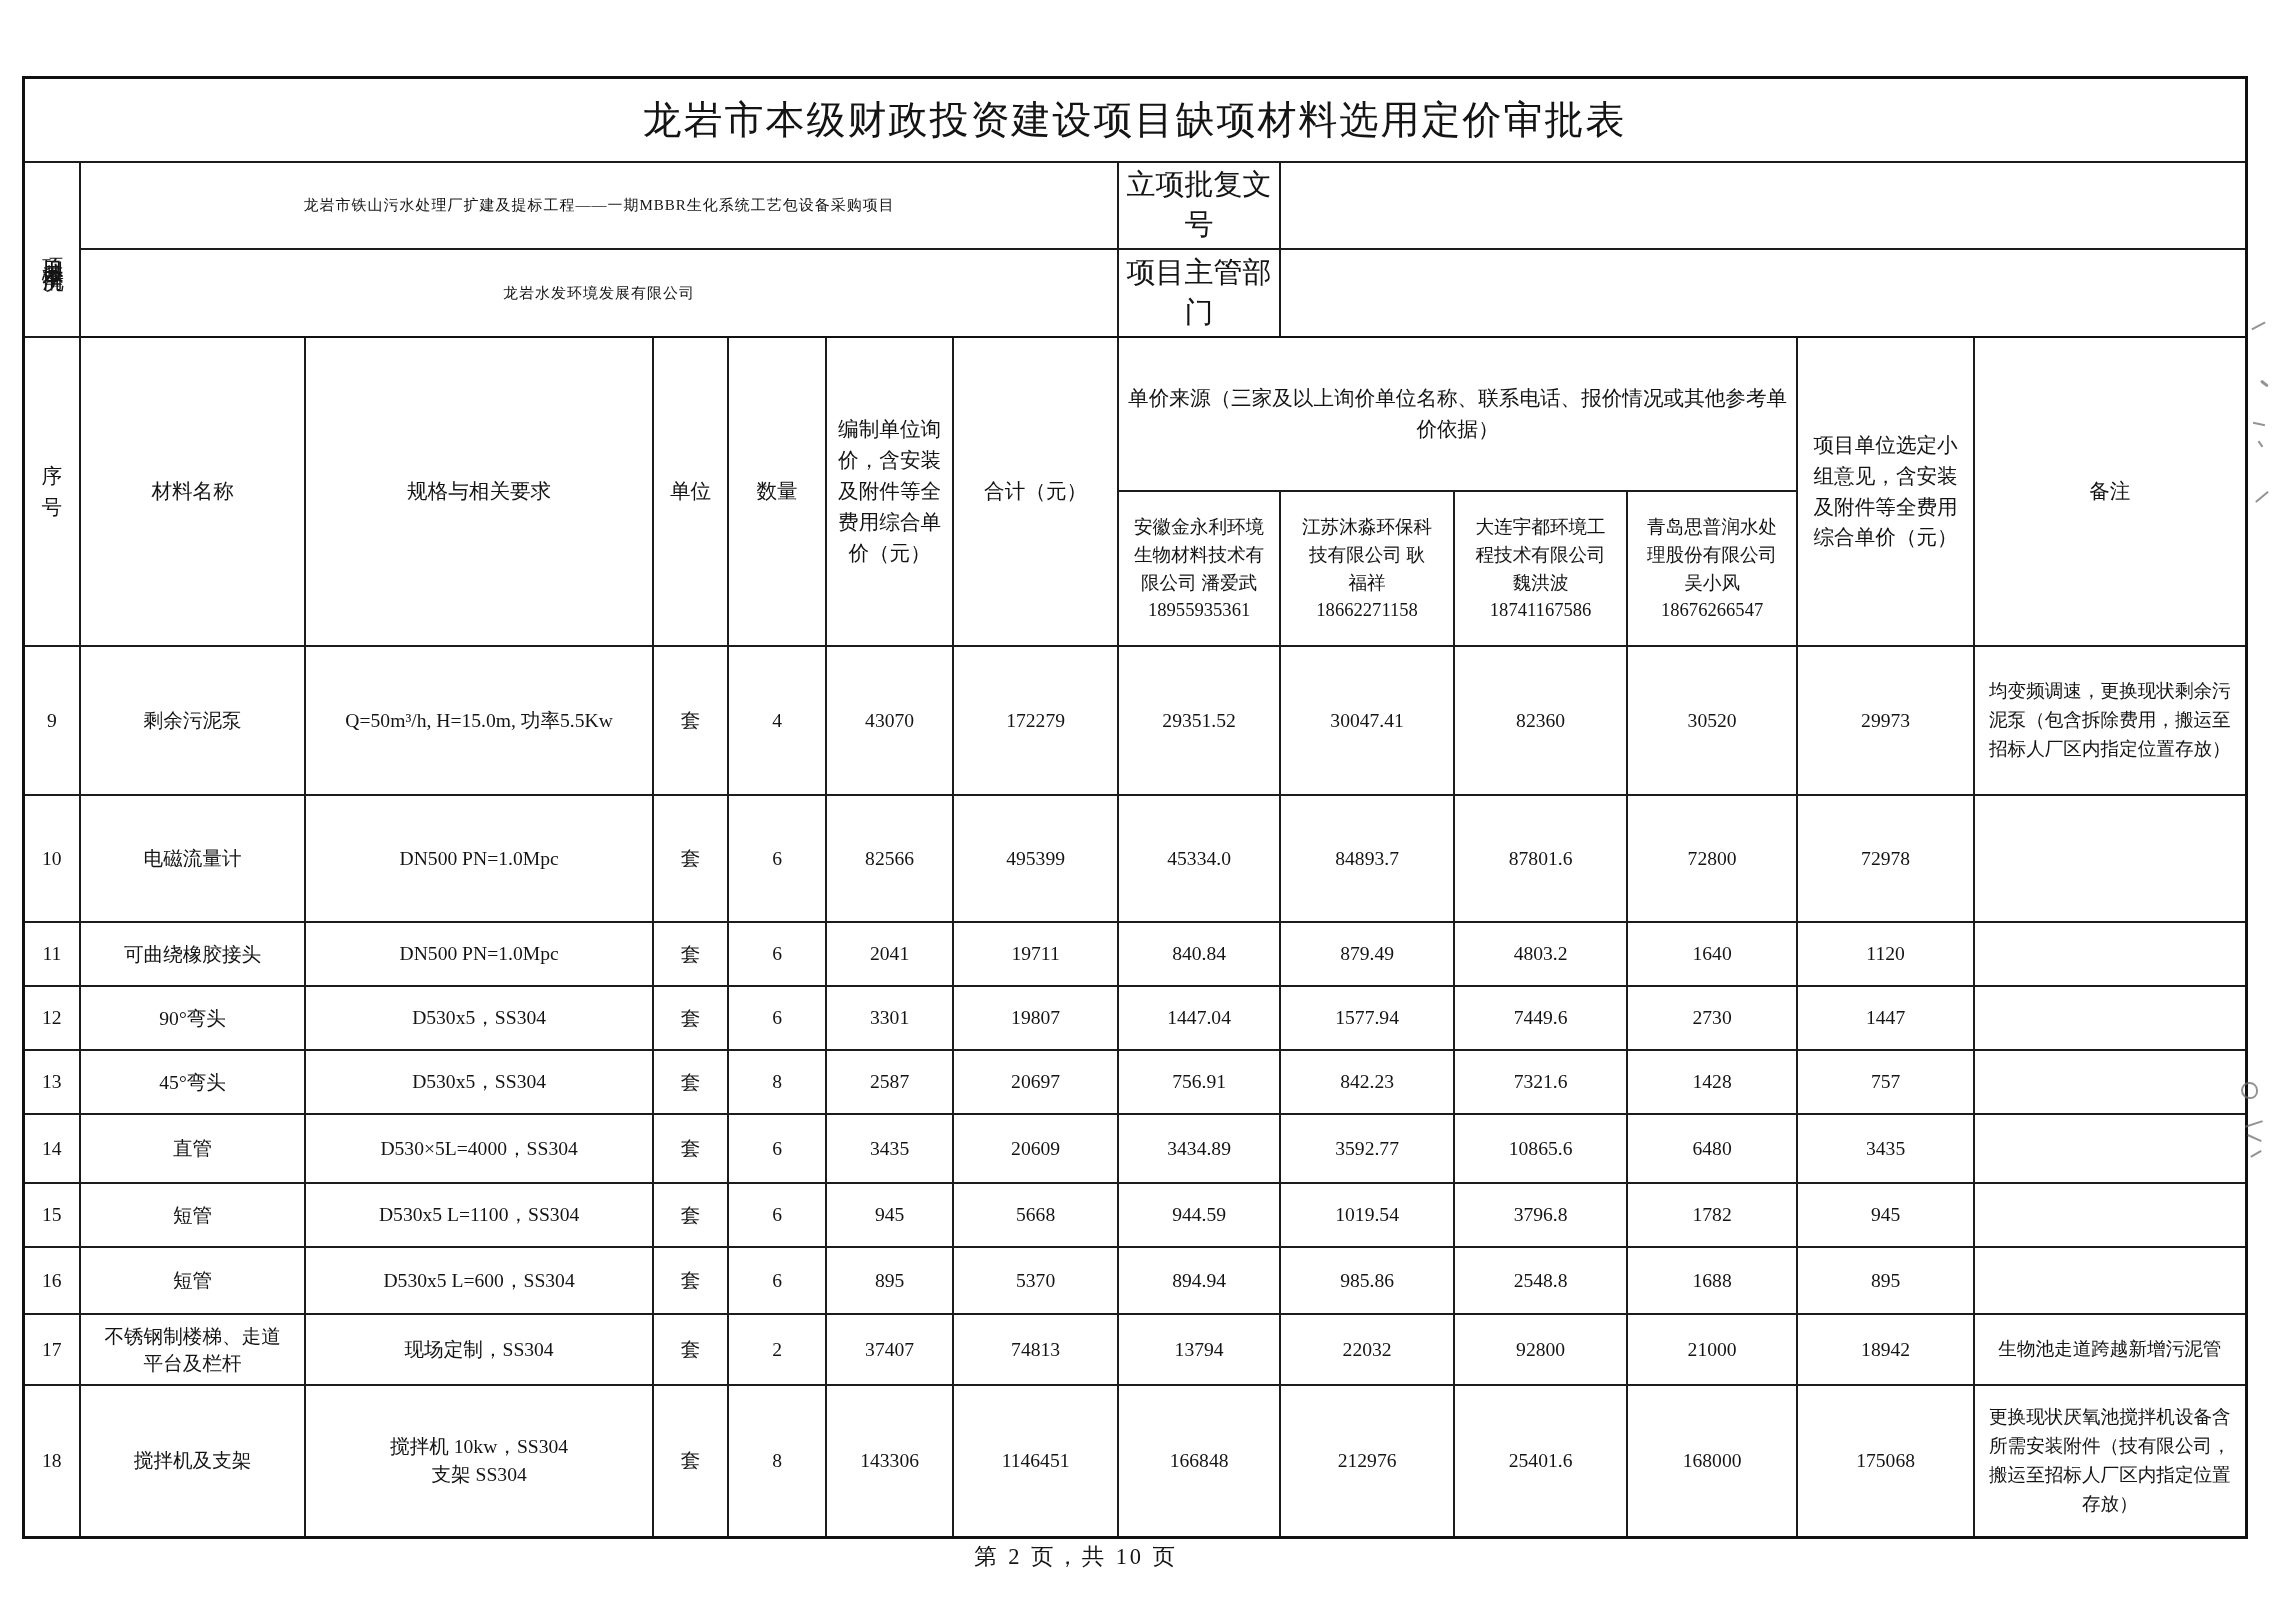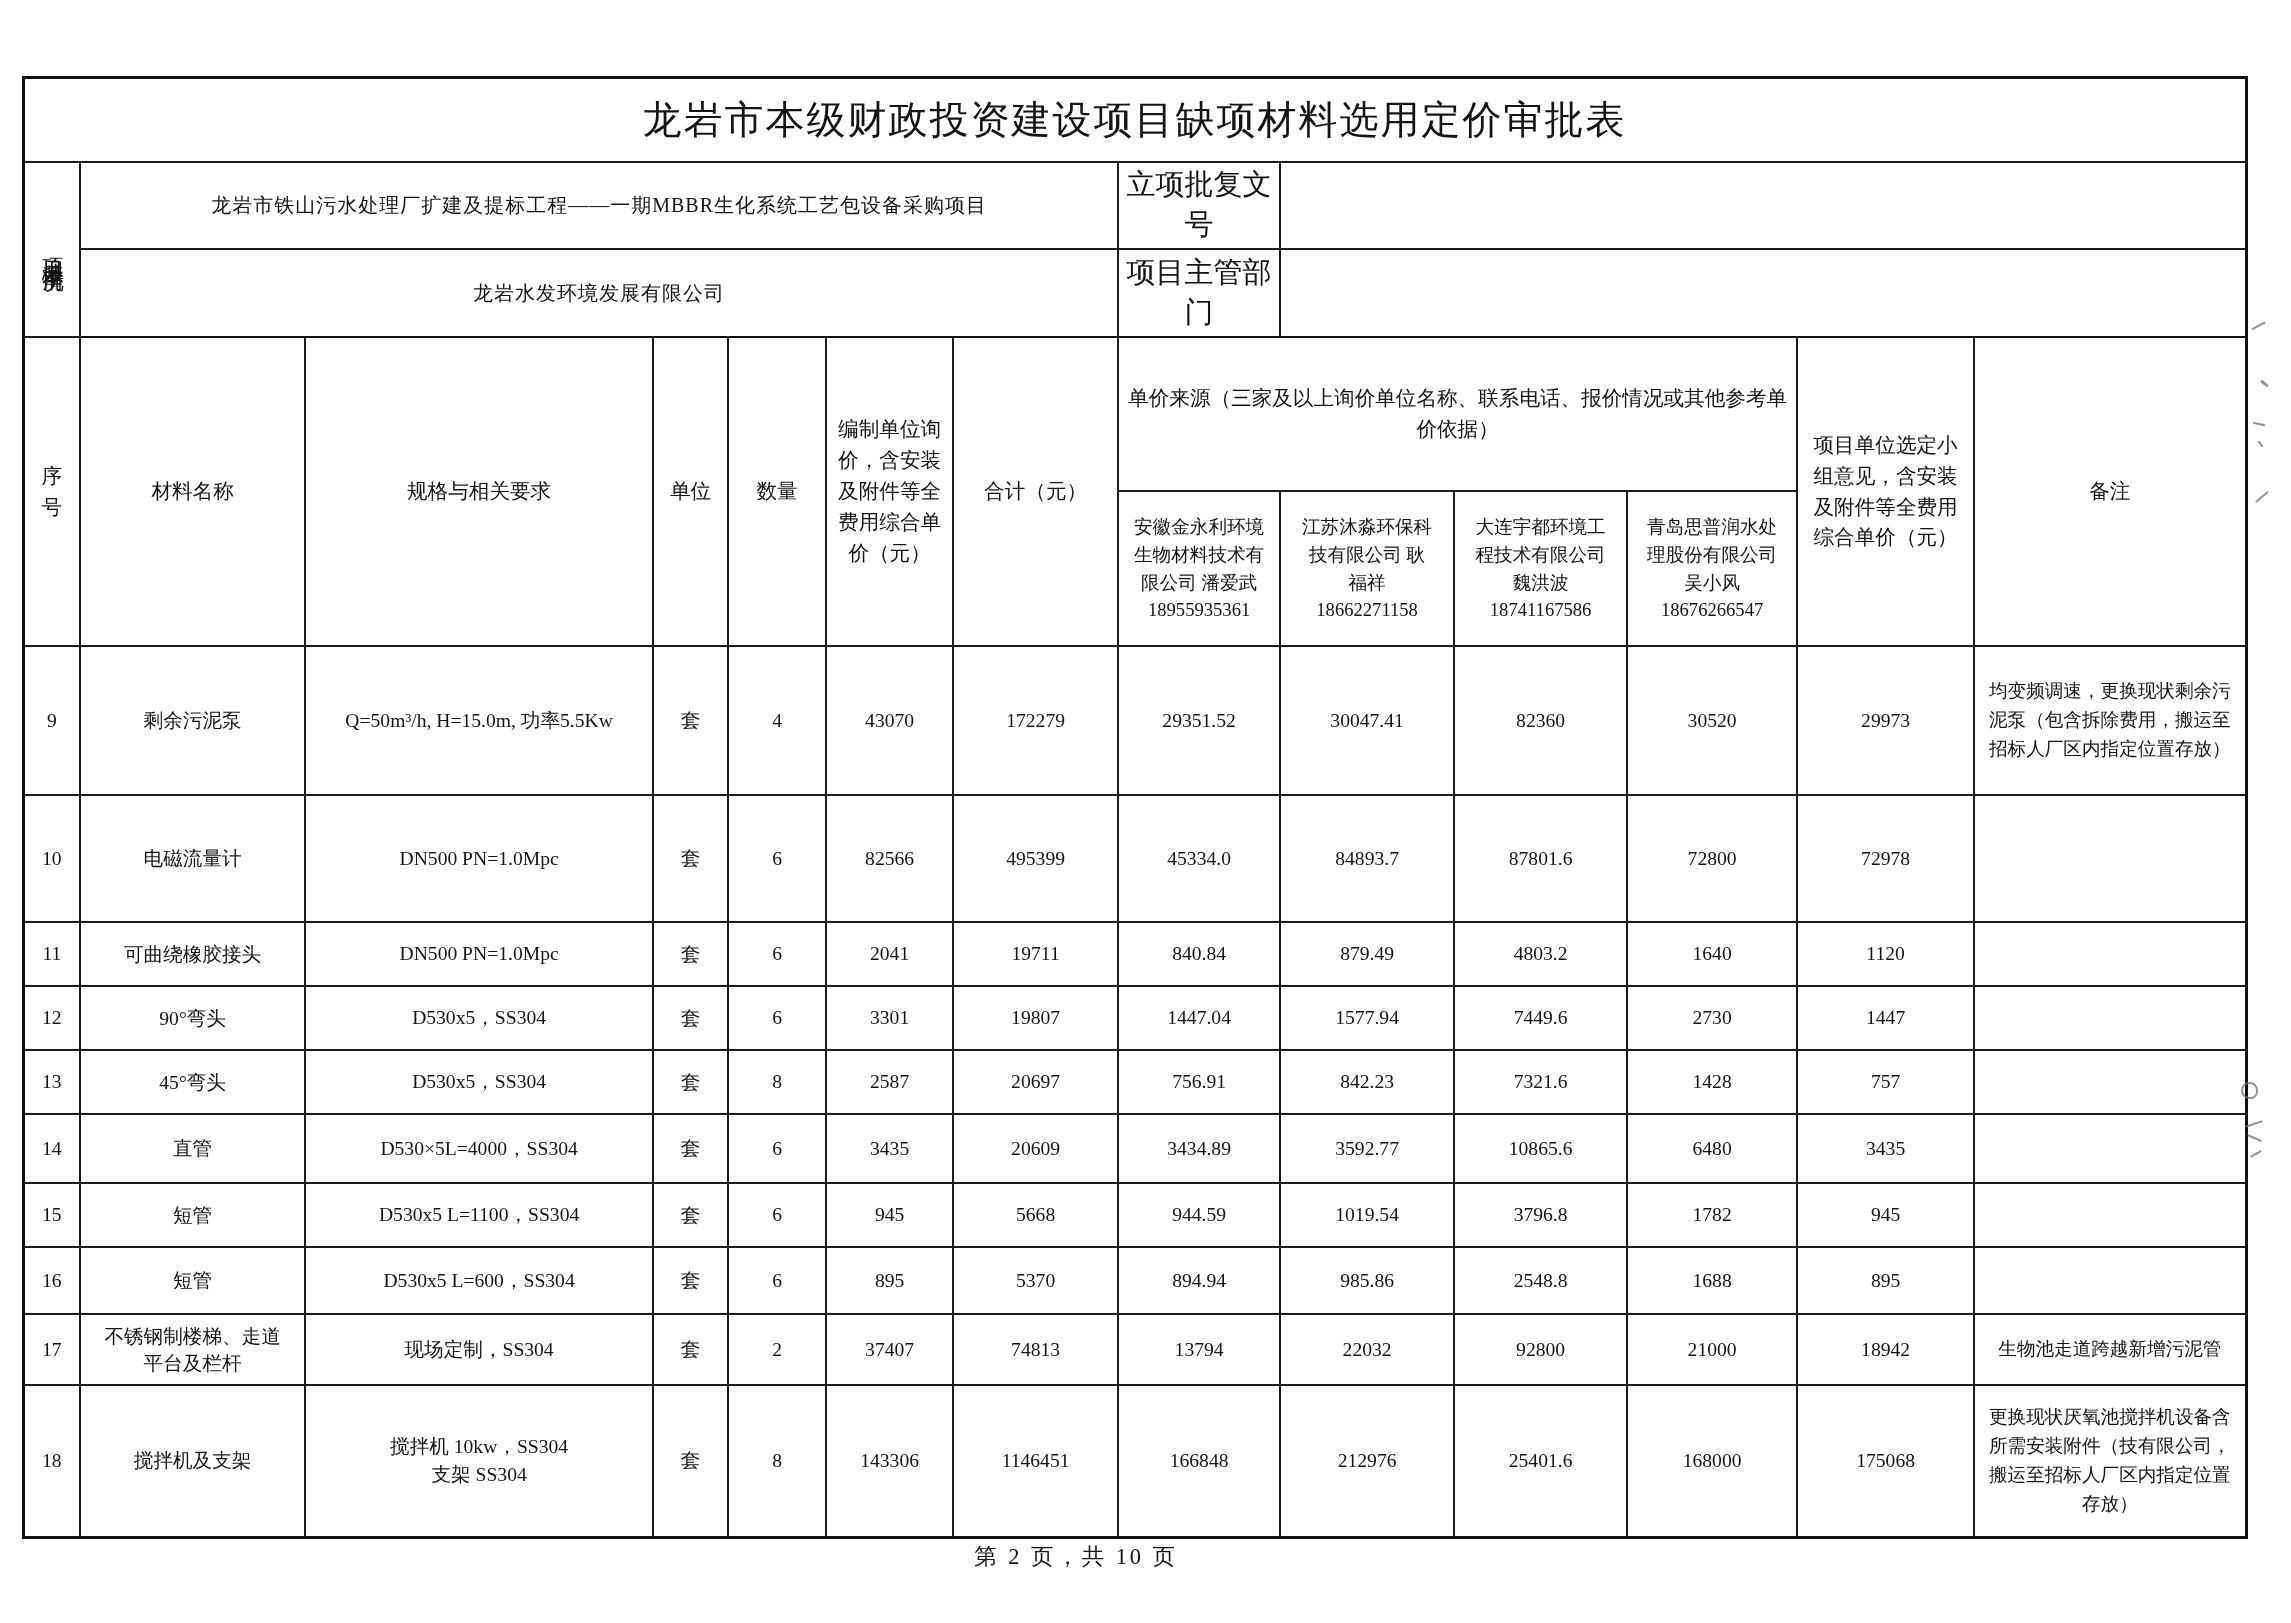--- a/index.html
+++ b/index.html
@@ -9,21 +9,21 @@
   table.doc{border-collapse:collapse;table-layout:fixed;width:2223px;background:#fff;border:3.9px solid #111;}
   table.doc td, table.doc th{border:2px solid #1c1c1c;padding:2.9px 5.9px;text-align:center;
         vertical-align:middle;white-space:pre-line;font-weight:normal;overflow:hidden;word-break:break-all;}
   
   tr.title-row{height:84px;}
   td.title-cell{font-size:39px;font-weight:700;letter-spacing:2px;border-bottom:2.9px solid #111;}
   
   tr.info-row{height:86px;}
   td.side{writing-mode:vertical-rl;text-orientation:upright;font-size:21.6px;letter-spacing:2.9px;
         padding:2px 0;line-height:1.0;}
-  td.info-val{font-size:20px;letter-spacing:1px;}
+  td.info-val{font-size:15px;letter-spacing:1px;}
   td.info-label{font-size:29px;}
   td.info-empty{font-size:21.6px;}
   tr.sec-end td{border-bottom:2.9px solid #111;}
   
   tr.h-grp{height:154px;}
   tr.h-vendors{height:155px;}
   th.hd{font-size:20.6px;line-height:1.5;margin-left:8px;}
   th.vendor{font-size:18.6px;line-height:1.5;padding:3.9px 3.9px;}
   
   td.c{font-size:19.6px;}

